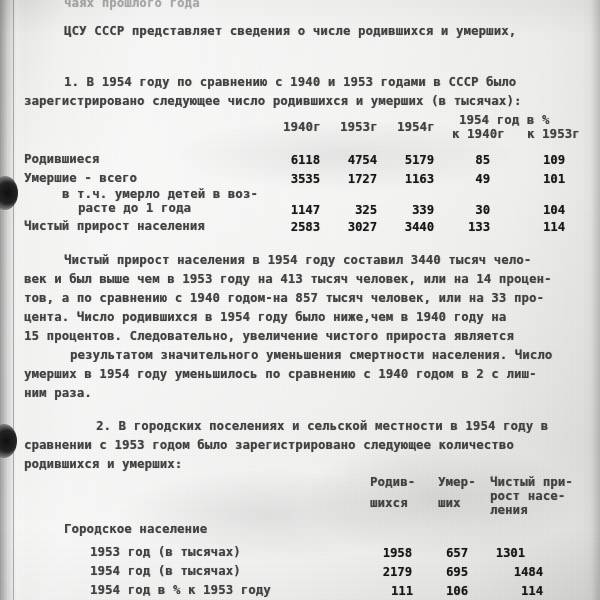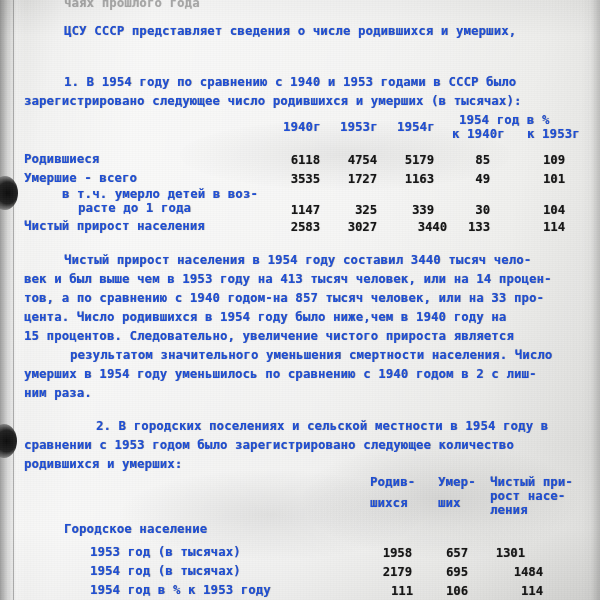--- a/index.html
+++ b/index.html
@@ -75,21 +75,21 @@
     position: absolute;
     inset: 0;
   }
   .tl {
     position: absolute;
     font-size: 12.2px;
     line-height: 13px;
     letter-spacing: 0.2px;
     font-weight: 700;
     white-space: pre;
-    color: #1d4ed8;
+    color: #404040;
     text-shadow: 0.4px 0.3px 0.7px rgba(40,40,40,0.55);
   }
   .cutoff {
     color: #3e3e3e;
     opacity: 0.42;
   }
   .tr { text-align: right; }
 
   
   .num { position: absolute; font-size: 12.2px; font-weight: 700; white-space: pre;
@@ -148,21 +148,21 @@
         <div class="num tr" style="left:333px; top:203px; width:44px;">325</div>
         <div class="num tr" style="left:390px; top:203px; width:44px;">339</div>
         <div class="num tr" style="left:452px; top:203px; width:38px;">30</div>
         <div class="num tr" style="left:527px; top:203px; width:38px;">104</div>
       </div>
 
       <div>
         <div class="tl" style="left:24px; top:220px;">Чистый прирост населения</div>
         <div class="num tr" style="left:276px; top:220px; width:44px;">2583</div>
         <div class="num tr" style="left:333px; top:220px; width:44px;">3027</div>
-        <div class="num tr" style="left:403px; top:220px; width:44px;text-align:right;">3440</div>
+        <div class="num tr" style="left:390px; top:220px; width:44px;text-align:right;">3440</div>
         <div class="num tr" style="left:452px; top:220px; width:38px;">133</div>
         <div class="num tr" style="left:527px; top:220px; width:38px;">114</div>
       </div>
     </div>
 
     <div>
       <div class="tl" style="left:64px; top:254px;">Чистый прирост населения в 1954 году составил 3440 тысяч чело-</div>
       <div class="tl" style="left:24px; top:273px;">век и был выше чем в 1953 году на 413 тысяч человек, или на 14 процен-</div>
       <div class="tl" style="left:24px; top:292px;">тов, а по сравнению с 1940 годом-на 857 тысяч человек, или на 33 про-</div>
       <div class="tl" style="left:24px; top:311px;">цента. Число родившихся в 1954 году было ниже,чем в 1940 году на</div>

